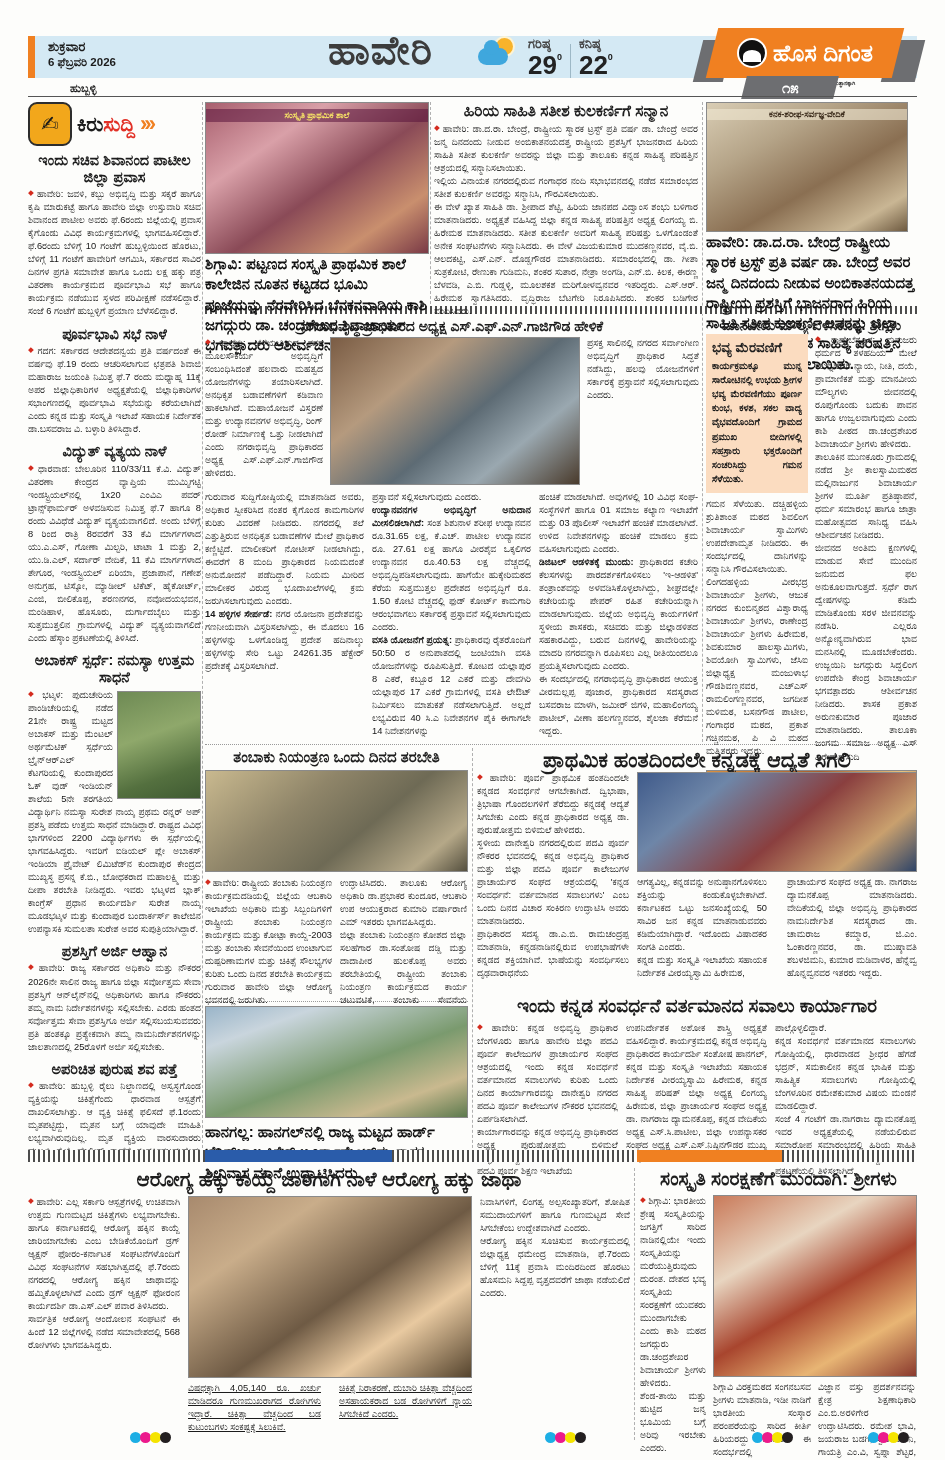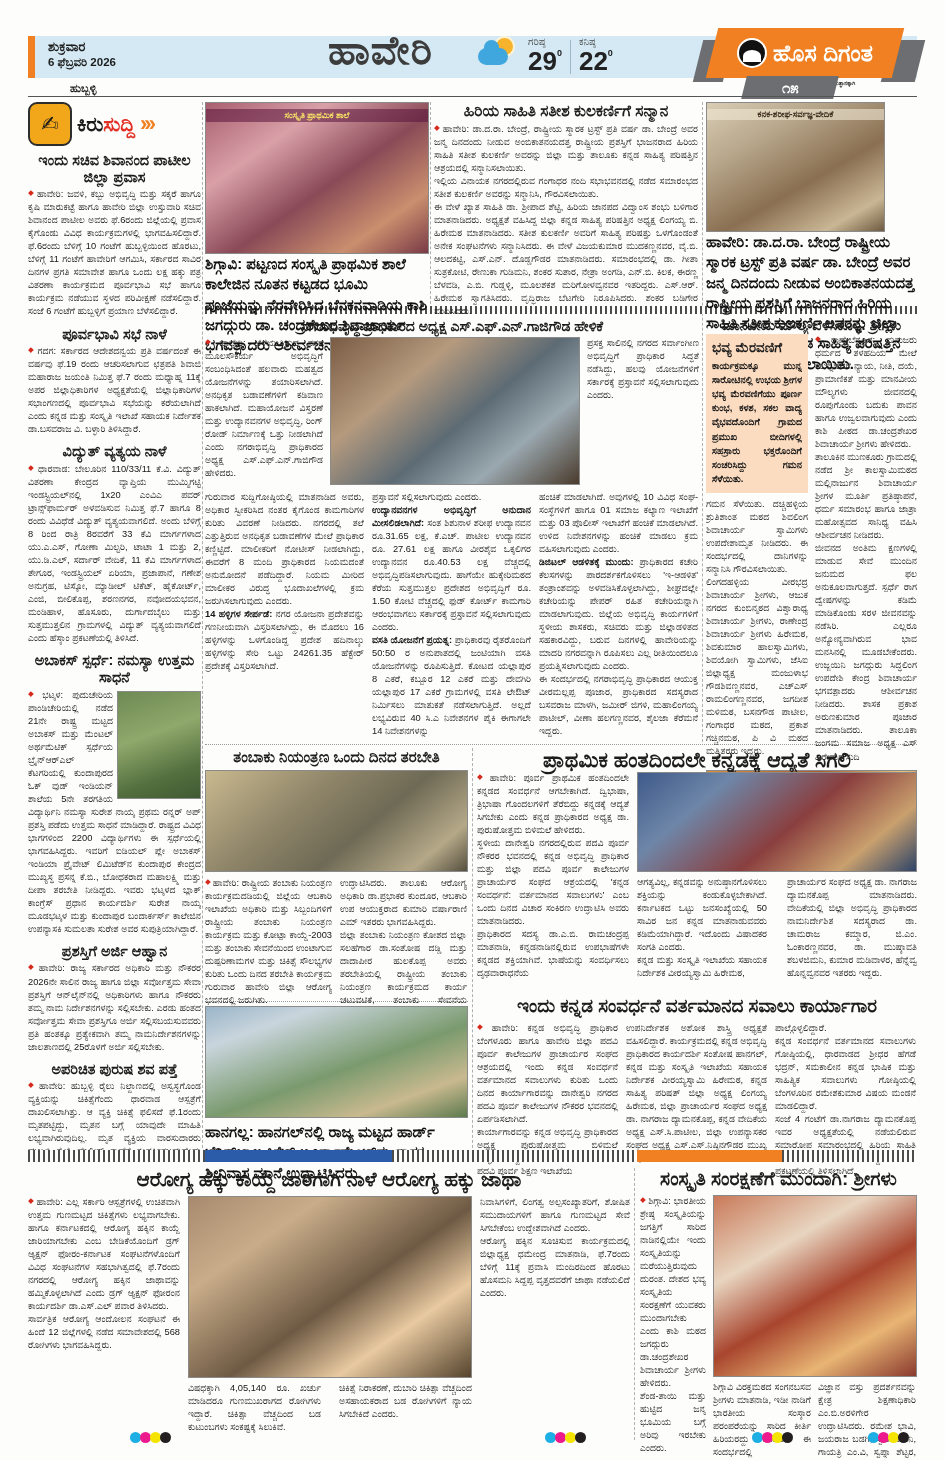--- a/index.html
+++ b/index.html
@@ -13,21 +13,21 @@
   .datebox .day{font-weight:700;font-size:13px;}
   .datebox .date{font-weight:700;font-size:11.5px;}
   .town{left:70px;top:82px;font-weight:700;font-size:11px;}
   .city{left:328px;top:28px;font-size:40px;font-weight:800;color:#3c3c3c;letter-spacing:1px;}
   .weather{left:478px;top:38px;width:46px;height:40px;}
   .sun{position:absolute;left:18px;top:0;width:17px;height:17px;border-radius:50%;background:#f7b32b;box-shadow:0 0 0 2px #fdf3d4;}
   .cloud{position:absolute;left:0;top:10px;width:30px;height:17px;border-radius:10px;background:#3fa7dd;}
   .cloud:before{content:"";position:absolute;left:6px;top:-8px;width:15px;height:15px;border-radius:50%;background:#3fa7dd;}
   .temps{left:528px;top:36px;display:flex;align-items:flex-end;gap:8px;}
   .temp{text-align:left;}
-  .tlabel{display:block;font-size:10px;font-weight:400;color:#444;}
+  .tlabel{display:block;font-size:13px;font-weight:700;color:#444;}
   .tval{font-size:26px;font-weight:800;color:#222;line-height:1;}
   .temp sup{font-size:9px;font-weight:700;vertical-align:14px;}
   .tsep{width:1px;height:34px;background:#9db8c6;}
   .masthead{left:698px;top:24px;width:222px;height:72px;}
   .mh-gray-l{position:absolute;left:0;top:16px;width:30px;height:42px;background:#6d6e71;transform:skewX(-14deg);}
   .mh-gray-r{position:absolute;right:0;top:16px;width:34px;height:42px;background:#6d6e71;transform:skewX(-14deg);}
   .mh-orange{position:absolute;left:14px;top:4px;width:186px;height:50px;background:#f08021;transform:skewX(-14deg);
              display:flex;align-items:center;justify-content:center;gap:6px;}
   .mh-inner{transform:skewX(14deg);display:flex;align-items:center;gap:6px;}
   .mh-logo{width:26px;height:26px;border-radius:50%;background:#111;border:2px solid #fff;position:relative;overflow:hidden;}
@@ -64,21 +64,21 @@
   .kitem h3{font-size:14.5px;line-height:1.15;margin:2px 0 3px;}
   .kphoto{float:right;width:82px;height:106px;margin:2px 0 2px 4px;border:1px solid #8a8a8a;
           background:linear-gradient(160deg,#6e8a54 0%,#8fa86b 40%,#54703f 75%,#3f5a32 100%);}
   
   #school{left:205px;top:102px;width:224px;}
   .school-ph{width:224px;height:152px;background:linear-gradient(145deg,#a85f6e 0%,#d9a0a8 28%,#8a4a57 55%,#c98f6e 80%,#7a3a46 100%);}
   .school-ph .banner{color:#f5e066;background:rgba(90,20,60,.55);padding:1px 0;}
   #sanmana{left:434px;top:102px;width:264px;}
   #sanmana h2{font-size:15.5px;margin-bottom:3px;}
   #bendre{left:706px;top:102px;width:211px;}
-  .bendre-ph{width:179px;height:130px;background:linear-gradient(150deg,#d9cdb4 0%,#b5a488 30%,#8a6f52 60%,#c9b694 85%,#6e5a40 100%);}
+  .bendre-ph{width:202px;height:130px;background:linear-gradient(150deg,#d9cdb4 0%,#b5a488 30%,#8a6f52 60%,#c9b694 85%,#6e5a40 100%);}
   .bendre-ph .banner{color:#3a2a1a;background:rgba(240,232,210,.6);}
   
   #mainart{left:205px;top:318px;width:494px;}
   #mainart .kicker{font-size:14px;font-weight:800;text-align:center;margin-bottom:2px;}
   #mainart h2{font-size:30px;line-height:1.05;margin-bottom:6px;}
   .mrow{display:flex;gap:7px;}
   .mlead{width:118px;}
   .main-ph{width:250px;height:148px;background:linear-gradient(140deg,#7a5c44 0%,#b59a7e 30%,#5d6b74 55%,#9aa8b0 75%,#4a3b2c 100%);}
   .mside{width:112px;}
   .mrow2{display:flex;gap:8px;margin-top:6px;}
@@ -117,21 +117,21 @@
   .wcol{width:141px;}
   
   #band{left:28px;top:1150px;width:889px;height:12px;font-size:0;}
   
   #health{left:28px;top:1168px;width:602px;}
   #health h2{font-size:20px;margin-bottom:5px;}
   .hrow{display:flex;gap:8px;}
   .hcol1{width:152px;}
   .hmid{width:284px;}
   .hea-ph{width:284px;height:182px;background:linear-gradient(145deg,#a88a6e 0%,#c9ad8a 25%,#6e5a44 55%,#e8c9a0 75%,#55442e 100%);margin-bottom:4px;}
-  .hminis{display:flex;gap:18px;}
+  .hminis{display:flex;gap:18px;text-decoration:underline;}
   .hmini{width:138px;}
   .hcol3{width:150px;}
   
   #culture{left:640px;top:1168px;width:277px;}
   #culture h2{font-size:19px;margin-bottom:5px;}
   .crow{display:flex;gap:7px;}
   .ccol1{width:66px;}
   .cmid{width:204px;}
   .cul-ph{width:204px;height:182px;background:linear-gradient(150deg,#c97a5a 0%,#e8d5c0 30%,#a8452e 55%,#e8b574 78%,#8a3a2e 100%);margin-bottom:4px;}
   .cminis{display:flex;gap:7px;}

